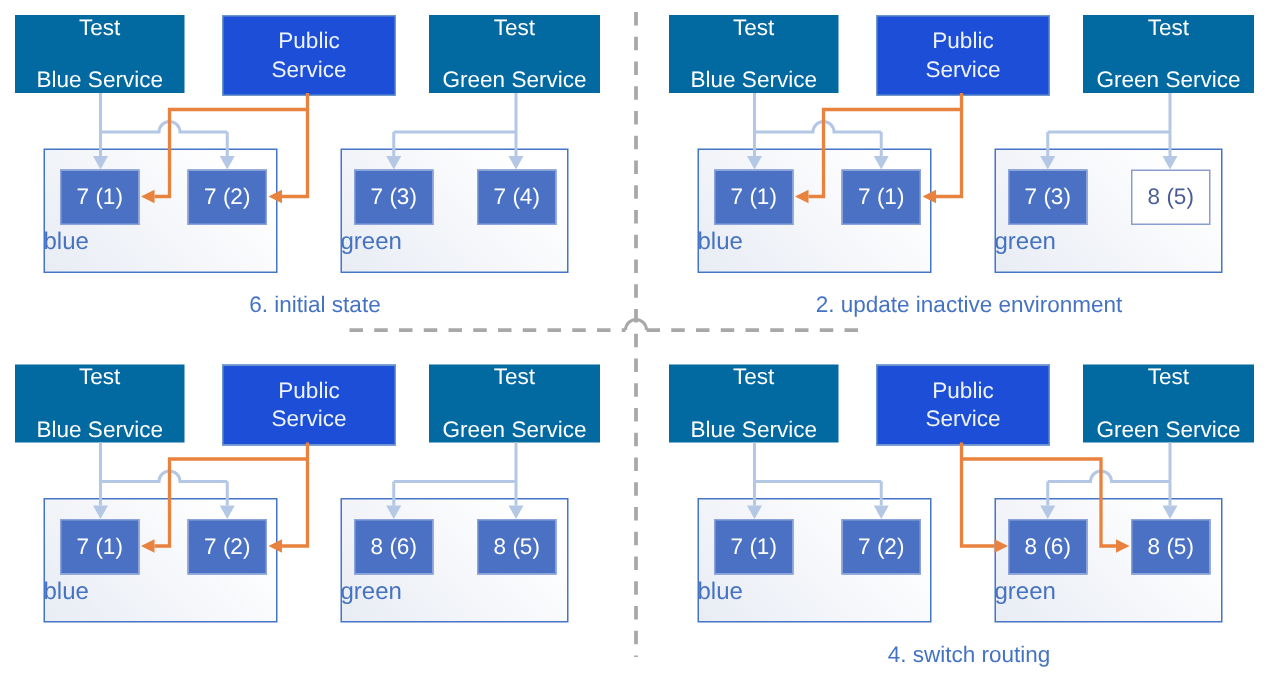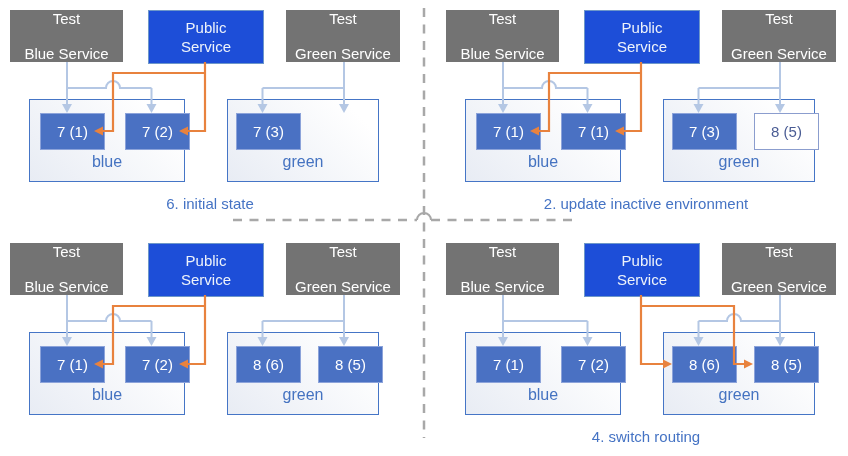--- a/index.html
+++ b/index.html
@@ -6,33 +6,33 @@
   .stage{
     position:relative;width:848px;height:456px;background:#ffffff;overflow:hidden;
     font-family:"Liberation Sans",sans-serif;
   }
   .panel{position:absolute;width:424px;height:223px;}
   .svc{
     position:absolute;top:10px;width:113px;height:52px;
     display:flex;flex-direction:column;justify-content:center;align-items:center;
     font-size:15px;line-height:1.3;text-align:center;color:#ffffff;
   }
-  .svc.light{background:#737373;gap:16px;}
+  .svc.light{background:#0369a1;gap:16px;}
   .svc.dark{background:#1d4ed8;border:1px solid #6d97c9;color:#eef3fa;width:114px;}
   .env{
     position:absolute;top:99px;height:83px;
     border:1.4px solid #4575c6;box-sizing:border-box;
     background:linear-gradient(45deg,#e8ecf4 0%,#ffffff 85%);
   }
   .envlabel{
-    position:absolute;top:153px;text-align:center;
+    position:absolute;top:153px;
     color:#4573c1;font-size:16px;
   }
   .pod{
-    position:absolute;top:113px;width:65px;height:37px;
+    position:absolute;top:113px;width:53px;height:37px;
     display:flex;justify-content:center;align-items:center;
     background:#4a71c3;border:1px solid #8ca3da;box-sizing:border-box;
     color:#ffffff;font-size:15px;
   }
   .pod[data-variant="outline"]{
     background:#ffffff;border:1.4px solid #8b9dce;color:#4a5c94;
   }
   .caption{
     position:absolute;top:195px;left:0;width:420px;text-align:center;
     color:#4573c4;font-size:15px;
@@ -62,20 +62,21 @@
     </div>
     <div class="svc light" style="left:286px;width:114px">
       <span>Test</span>
       <span>Green Service</span>
     </div>
     <div class="env" style="left:29px;width:156px"></div>
     <div class="env" style="left:227px;width:152px"></div>
     <div class="pod" style="left:40px" data-variant="filled">7 (1)</div>
     <div class="pod" style="left:125px" data-variant="filled">7 (2)</div>
     <div class="pod" style="left:236px" data-variant="filled">7 (3)</div>
+    <div class="pod" style="left:318px" data-variant="filled">7 (4)</div>
     <div class="envlabel" style="left:29px;width:156px">blue</div>
     <div class="envlabel" style="left:227px;width:152px">green</div>
     <svg class="wires" viewBox="0 0 424 223">
       <g class="lb">
         <path d="M67,62 V88 M67,88 H106 A7 7 0 0 1 120,88 H151.5 M67,88 V104 M151.5,88 V104"></path>
         <polygon points="67,113 62,104 72,104"></polygon>
         <polygon points="151.5,113 146.5,104 156.5,104"></polygon>
       </g>
       <g class="lb">
         <path d="M344,62 V88 M344,88 H262.5 M262.5,88 V104 M344,88 V104"></path>

